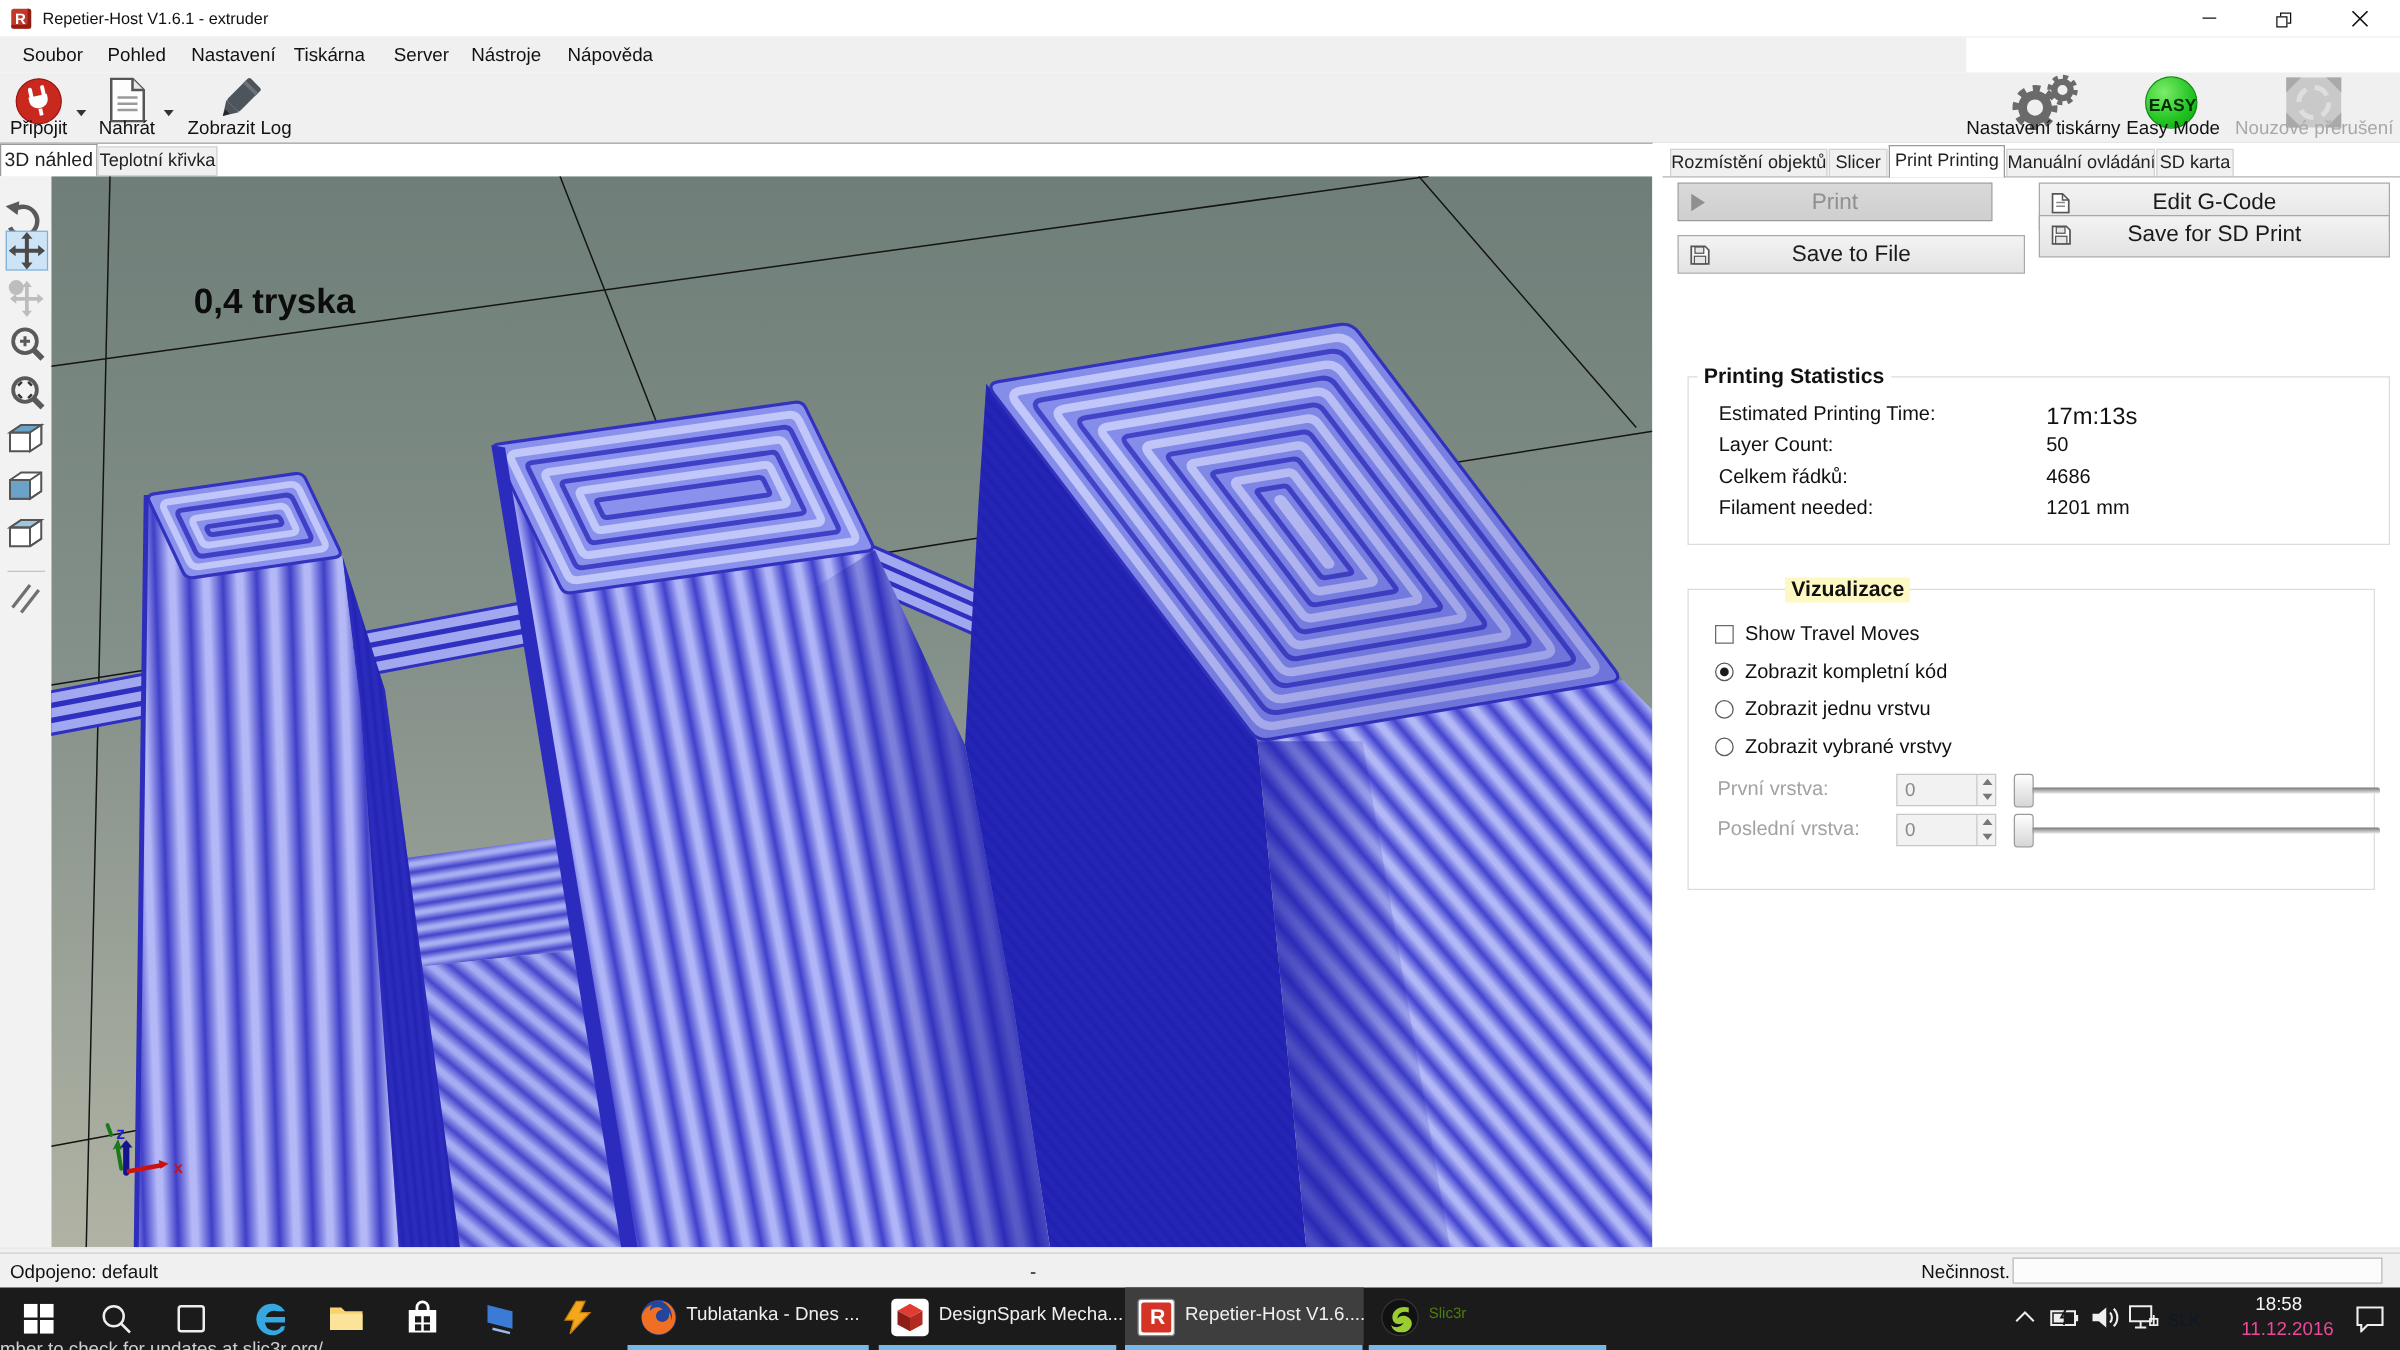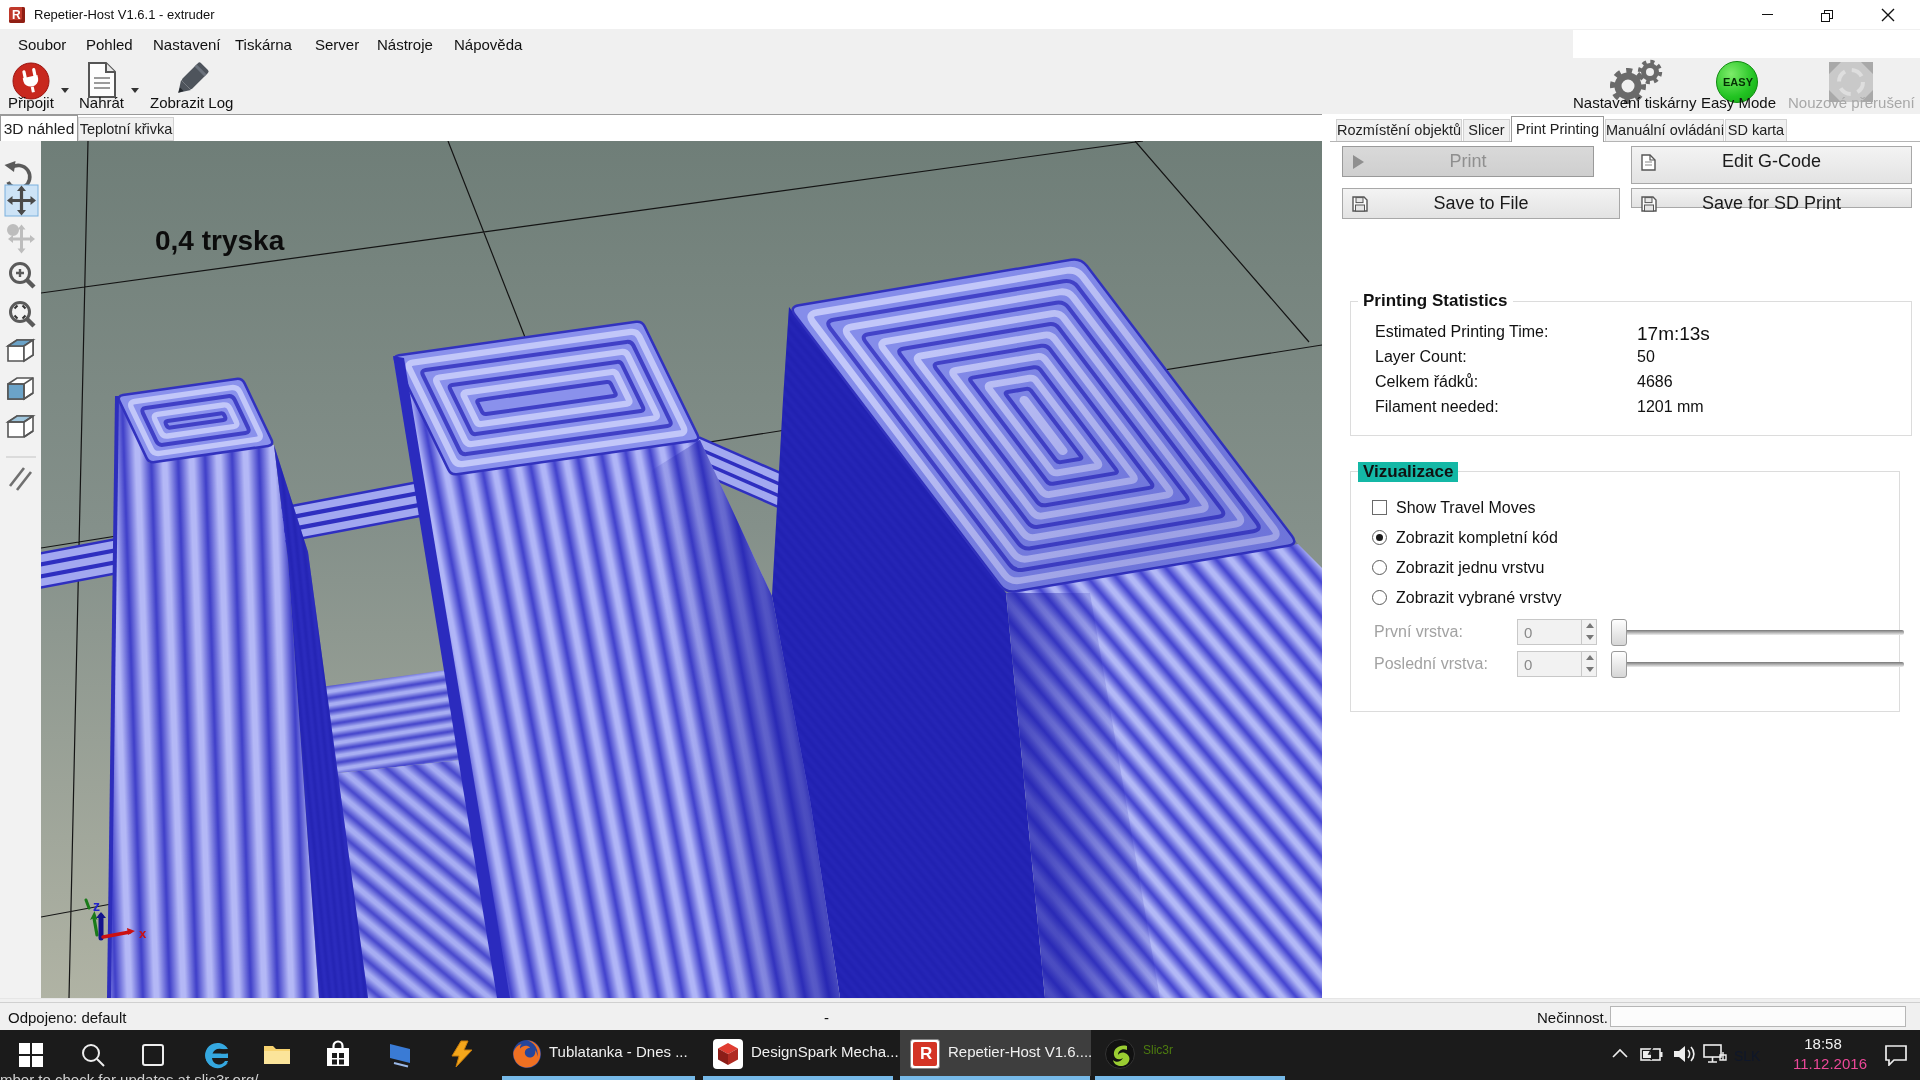--- a/index.html
+++ b/index.html
@@ -63,21 +63,21 @@
 <g fill="none" stroke="#6a6a6a">
  <circle cx="24" cy="28" r="13.5" stroke-width="9" stroke-dasharray="5.3 5.3" stroke-dashoffset="2"></circle>
  <circle cx="24" cy="28" r="10" stroke-width="7"></circle>
  <circle cx="46" cy="14" r="9" stroke-width="6.4" stroke-dasharray="3.54 3.53"></circle>
  <circle cx="46" cy="14" r="6.5" stroke-width="5"></circle>
 </g>
     </svg>
 <div class="abs txt15" style="left:1573px;top:36px">Nastavení tiskárny</div>
 <div class="abs" style="left:1716px;top:3px;width:42px;height:42px;border-radius:50%;
 background:radial-gradient(circle at 35% 30%,#7dec6a,#22c322 60%,#12a012);border:1px solid #0e8a0e">
-<div class="abs" style="left:0;top:14px;width:42px;text-align:center;font-size:11px;font-weight:bold;color:#042f04">EASY</div>
+<div class="abs" style="left:0;top:14px;width:42px;text-align:center;font-size:14px;font-weight:bold;color:#042f04">EASY</div>
     </div>
 <div class="abs txt15" style="left:1701px;top:36px">Easy Mode</div>
 <svg class="abs" style="left:1828px;top:3px" width="46" height="42">
 <rect x="1" y="1" width="44" height="40" fill="#c9c9c9"></rect>
 <path d="M1 1 h12 l-12 12 z M45 1 h-12 l12 12 z M1 41 h12 l-12 -12 z M45 41 h-12 l12 -12 z" fill="#a9a9a9"></path>
 <circle cx="23" cy="21" r="12" fill="none" stroke="#dedede" stroke-width="4" stroke-dasharray="12 7"></circle>
 </svg>
 <div class="abs txt15" style="left:1788px;top:36px;color:#a8a8a8">Nouzové přerušení</div>
 </div>
 <div class="abs" style="left:0;top:114px;width:1920px;height:27px;background:#fff;border-top:1px solid #9a9a9a"></div>
@@ -290,37 +290,37 @@
 <div class="abs" style="left:1631px;top:146px;width:281px;height:38px;background:linear-gradient(#f3f3f3,#e3e3e3);border:1px solid #a8a8a8;font-size:18px;color:#1a1a1a;text-align:center;line-height:29px"><svg class="abs" style="left:9px;top:7px" width="15" height="17">
       <path d="M1 1 h8 l5 5 v10 h-13 z" fill="#fff" stroke="#555" stroke-width="1.4"></path>
       <path d="M9 1 v5 h5" fill="none" stroke="#555" stroke-width="1.2"></path>
       <path d="M4 8 h7 M4 11 h7" stroke="#888" stroke-width="1.2"></path>
     </svg>Edit G-Code</div>
 <div class="abs" style="left:1342px;top:188px;width:278px;height:31px;background:linear-gradient(#f3f3f3,#e3e3e3);border:1px solid #a8a8a8;font-size:18px;color:#1a1a1a;text-align:center;line-height:29px"><svg class="abs" style="left:9px;top:7px" width="16" height="16">
       <path d="M1 1 h11 l3 3 v11 h-14 z" fill="#fdfdfd" stroke="#555" stroke-width="1.4"></path>
       <rect x="4" y="1.6" width="7" height="5" fill="#e6e6e6" stroke="#555" stroke-width="1"></rect>
       <rect x="3.5" y="9" width="9" height="6" fill="#e6e6e6" stroke="#555" stroke-width="1"></rect>
     </svg>Save to File</div>
-<div class="abs" style="left:1631px;top:188px;width:281px;height:20px;background:linear-gradient(#f3f3f3,#e3e3e3);border:1px solid #a8a8a8;font-size:18px;color:#1a1a1a;text-align:center;line-height:29px"><svg class="abs" style="left:9px;top:7px" width="16" height="16">
+<div class="abs" style="left:1631px;top:172px;width:281px;height:34px;background:linear-gradient(#f3f3f3,#e3e3e3);border:1px solid #a8a8a8;font-size:18px;color:#1a1a1a;text-align:center;line-height:29px"><svg class="abs" style="left:9px;top:7px" width="16" height="16">
       <path d="M1 1 h11 l3 3 v11 h-14 z" fill="#fdfdfd" stroke="#555" stroke-width="1.4"></path>
       <rect x="4" y="1.6" width="7" height="5" fill="#e6e6e6" stroke="#555" stroke-width="1"></rect>
       <rect x="3.5" y="9" width="9" height="6" fill="#e6e6e6" stroke="#555" stroke-width="1"></rect>
     </svg>Save for SD Print</div>
 <div class="abs" style="left:1350px;top:301px;width:562px;height:135px;border:1px solid #dcdcdc"></div>
 <div class="abs" style="left:1358px;top:291px;background:#fff;padding:0 5px;font-size:17px;font-weight:bold">Printing Statistics</div>
 <div class="abs" style="left:1375px;top:323px;font-size:16px">Estimated Printing Time:</div>
 <div class="abs" style="left:1637px;top:323px;font-size:19px">17m:13s</div>
 <div class="abs" style="left:1375px;top:348px;font-size:16px">Layer Count:</div>
 <div class="abs" style="left:1637px;top:348px;font-size:16px">50</div>
 <div class="abs" style="left:1375px;top:373px;font-size:16px">Celkem řádků:</div>
 <div class="abs" style="left:1637px;top:373px;font-size:16px">4686</div>
 <div class="abs" style="left:1375px;top:398px;font-size:16px">Filament needed:</div>
 <div class="abs" style="left:1637px;top:398px;font-size:16px">1201 mm</div>
 <div class="abs" style="left:1350px;top:471px;width:550px;height:241px;border:1px solid #dcdcdc"></div>
-<div class="abs" style="left:1358px;top:462px;background:#14b8a6;padding:0 5px;font-size:17px;font-weight:bold">Vizualizace</div>
+<div class="abs" style="left:1428px;top:462px;background:#fef9c3;padding:0 5px;font-size:17px;font-weight:bold">Vizualizace</div>
 <div class="abs" style="left:1372px;top:500px;width:15px;height:15px;border:1px solid #6a6a6a;background:#fff"></div>
 <div class="abs" style="left:1396px;top:499px;font-size:16px">Show Travel Moves</div>
 <div class="abs" style="left:1372px;top:530px;width:15px;height:15px;border:1px solid #5a5a5a;border-radius:50%;background:#fff">
     <div class="abs" style="left:3px;top:3px;width:7px;height:7px;border-radius:50%;background:#1a1a1a"></div>
   </div>
 <div class="abs" style="left:1396px;top:529px;font-size:16px">Zobrazit kompletní kód</div>
 <div class="abs" style="left:1372px;top:560px;width:15px;height:15px;border:1px solid #5a5a5a;border-radius:50%;background:#fff"></div>
 <div class="abs" style="left:1396px;top:559px;font-size:16px">Zobrazit jednu vrstvu</div>
 <div class="abs" style="left:1372px;top:590px;width:15px;height:15px;border:1px solid #5a5a5a;border-radius:50%;background:#fff"></div>
 <div class="abs" style="left:1396px;top:589px;font-size:16px">Zobrazit vybrané vrstvy</div>

